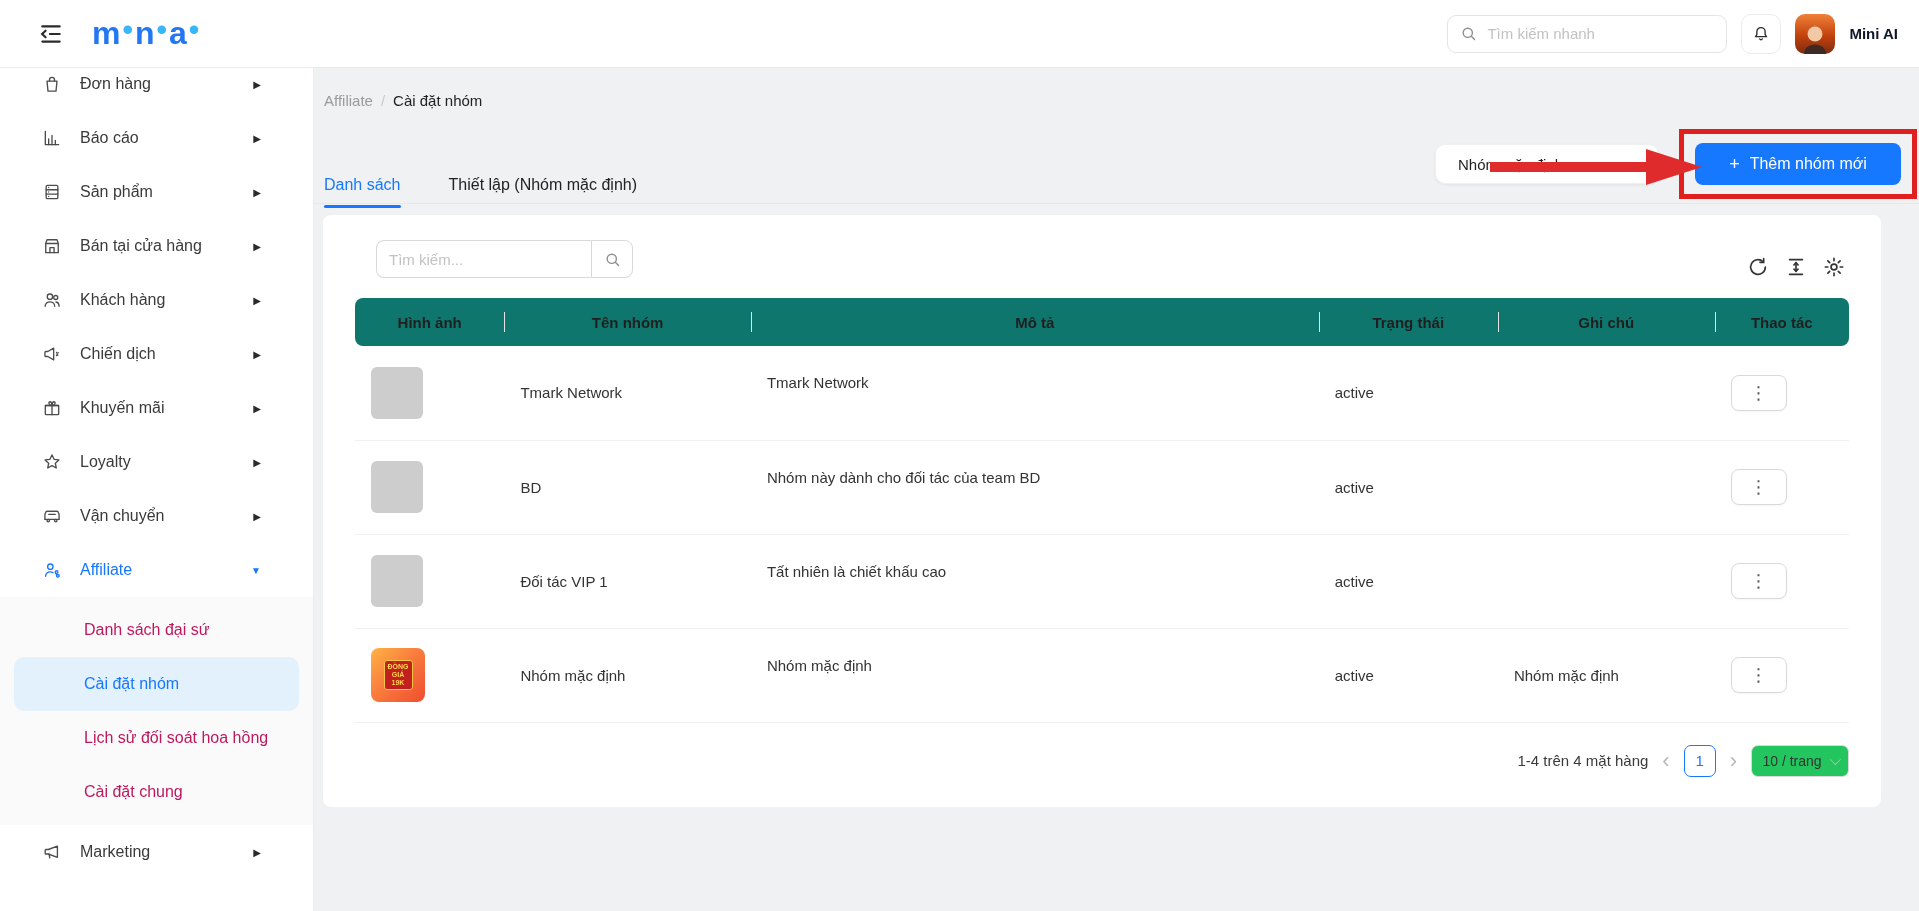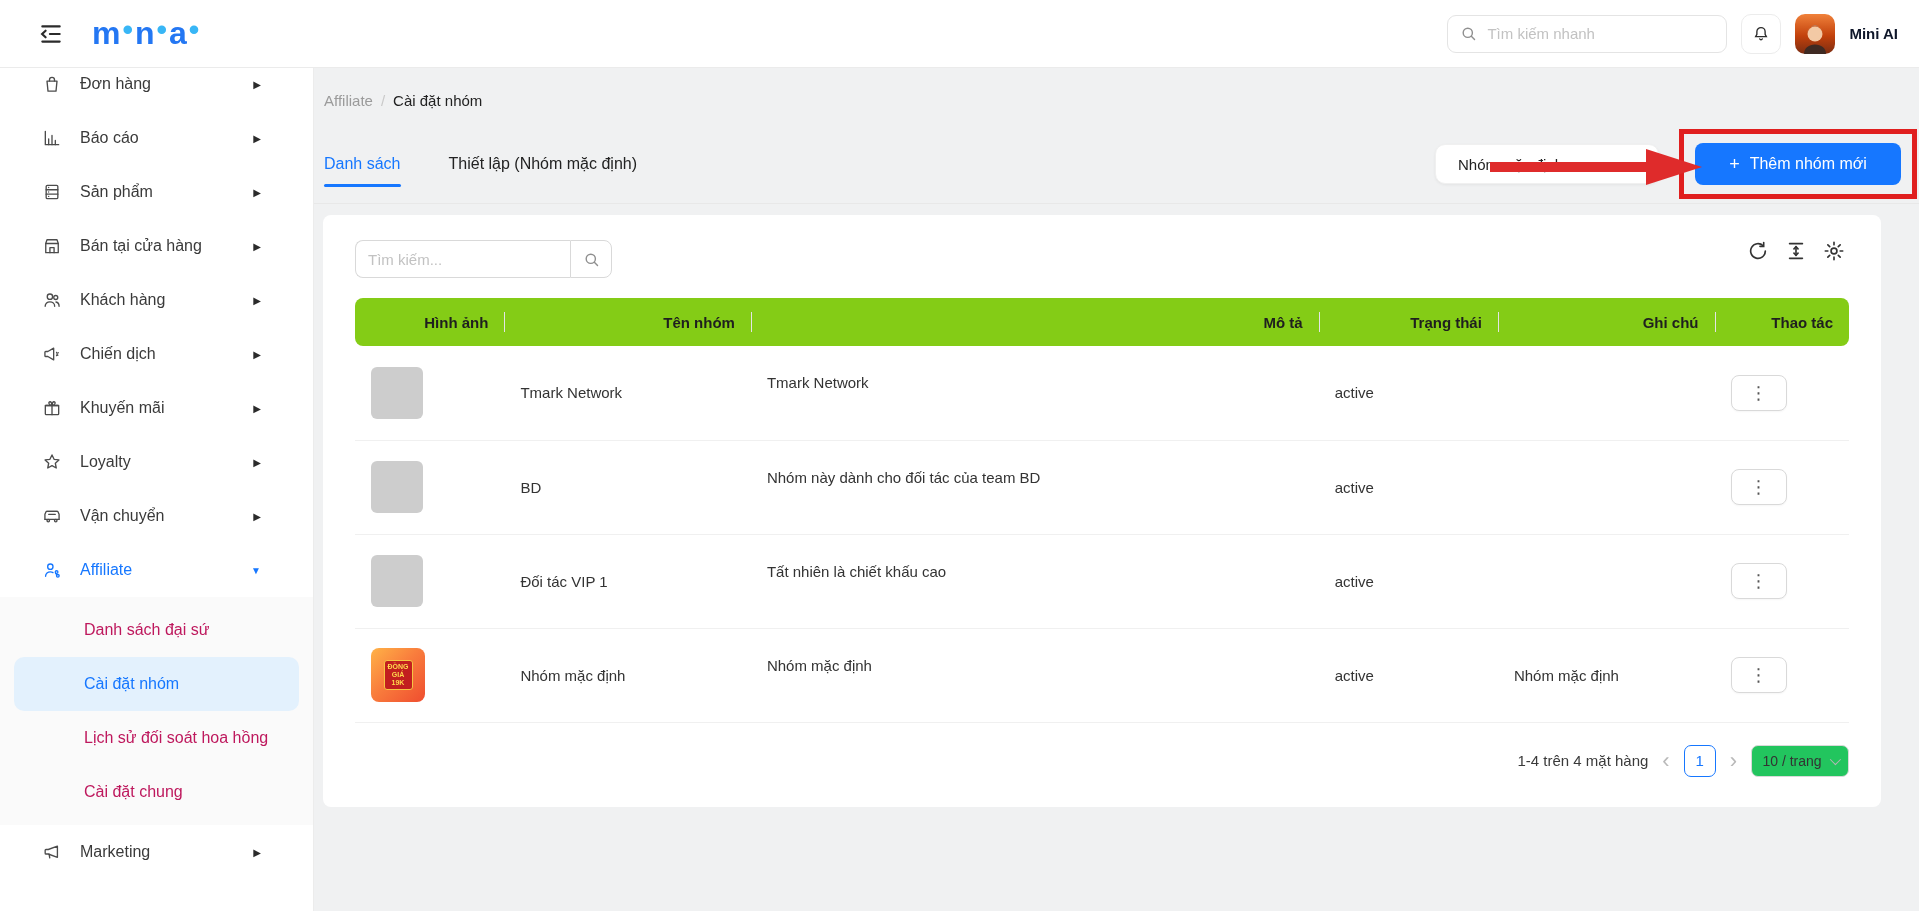--- a/index.html
+++ b/index.html
@@ -45,21 +45,21 @@
               font-size:16px; color:#be185d; cursor:pointer; }
   .sub-item.active { background:#e3f1fd; border-radius:10px; margin:0 14px; padding-left:70px; color:#1677ff; }
 
   
   .main { position:absolute; top:68px; left:314px; right:0; bottom:0; }
   .breadcrumb { position:absolute; top:24px; left:10px; font-size:15px; display:flex; gap:8px; }
   .bc-parent { color:#9b9b9b; }
   .bc-sep { color:#c9c9c9; }
   .bc-current { color:#222; }
 
-  .tabs-row { position:absolute; top:73px; left:10px; height:46px; display:flex; gap:48px; }
+  .tabs-row { position:absolute; top:94px; left:10px; height:46px; display:flex; gap:48px; }
   .tab { line-height:46px; font-size:16px; color:#222; position:relative; cursor:pointer; white-space:nowrap; }
   .tab.active { color:#1677ff; }
   .tab.active::after { content:""; position:absolute; left:0; right:0; bottom:0; height:3px;
                        background:#1677ff; border-radius:2px; }
   .tabs-divider { position:absolute; top:135px; left:0; right:0; height:1px; background:#e8e8e8; }
 
   .group-select { position:absolute; top:76px; left:1121px; width:224px; height:40px; background:#fff;
                   border:1px solid #f0f0f0; border-radius:10px; box-shadow:0 1px 3px rgba(0,0,0,.06);
                   display:flex; align-items:center; padding-left:22px; font-size:15px; color:#222;
                   z-index:1; cursor:pointer; }
@@ -73,34 +73,34 @@
               border:5px solid #e01f1f; z-index:3; pointer-events:none; }
   .anno-arrow-shaft { position:absolute; top:94px; left:1176px; width:158px; height:10px;
                       background:#df2b2b; z-index:4; pointer-events:none; }
   .anno-arrow-head { position:absolute; top:81px; left:1332px; width:0; height:0; z-index:4;
                      border-top:18px solid transparent; border-bottom:18px solid transparent;
                      border-left:56px solid #df2b2b; pointer-events:none; }
 
   
   .card { position:absolute; top:147px; left:9px; width:1558px; height:592px; background:#fff;
           border-radius:8px; padding:25px 32px; }
-  .card-top { display:flex; align-items:flex-start; justify-content:space-between; }
+  .card-top { display:flex; align-items:flex-end; justify-content:space-between;margin-left:21px; }
   .tbl-search { display:flex; height:38px; }
   .tbl-search input { width:215px; height:38px; border:1px solid #d9d9d9; border-right:none;
                       border-radius:8px 0 0 8px; padding:0 12px; font-size:15px; font-family:inherit;
                       outline:none; color:#444; }
   .tbl-search input::placeholder { color:#c2c2c2; }
   .tbl-search button { width:42px; height:38px; border:1px solid #d9d9d9; border-radius:0 8px 8px 0;
                        background:#fff; display:flex; align-items:center; justify-content:center;
                        color:#8f8f8f; cursor:pointer; }
   .tool-icons { display:flex; align-items:center; gap:16px; padding-right:4px; color:#333; }
   .tool-icons .t-icon { width:22px; height:22px; cursor:pointer; }
 
   table.grid { width:100%; border-collapse:collapse; table-layout:fixed; margin-top:20px; }
-  .grid thead th { background:#84cc16; height:48px; text-align:right; font-size:15px; color:#1f1f1f;
+  .grid thead th { background:#0f766e; height:48px; text-align:center; font-size:15px; color:#1f1f1f;
                    font-weight:bold; padding:0 16px; position:relative; }
   .grid thead th:first-child { border-radius:8px 0 0 8px; }
   .grid thead th:last-child { border-radius:0 8px 8px 0; }
   .grid thead th:not(:first-child)::before { content:""; position:absolute; left:0; top:14px; bottom:14px;
                    width:1px; background:#e4e4e4; }
   .grid tbody td { height:94px; border-bottom:1px solid #f0f0f0; padding:0 16px; font-size:15px;
                    color:#333; vertical-align:middle; }
   .cell-desc { position:relative; top:-10px; }
   .img-ph { width:52px; height:52px; background:#cdcdcd; border-radius:6px; }
   .img-promo { width:54px; height:54px; border-radius:8px;

